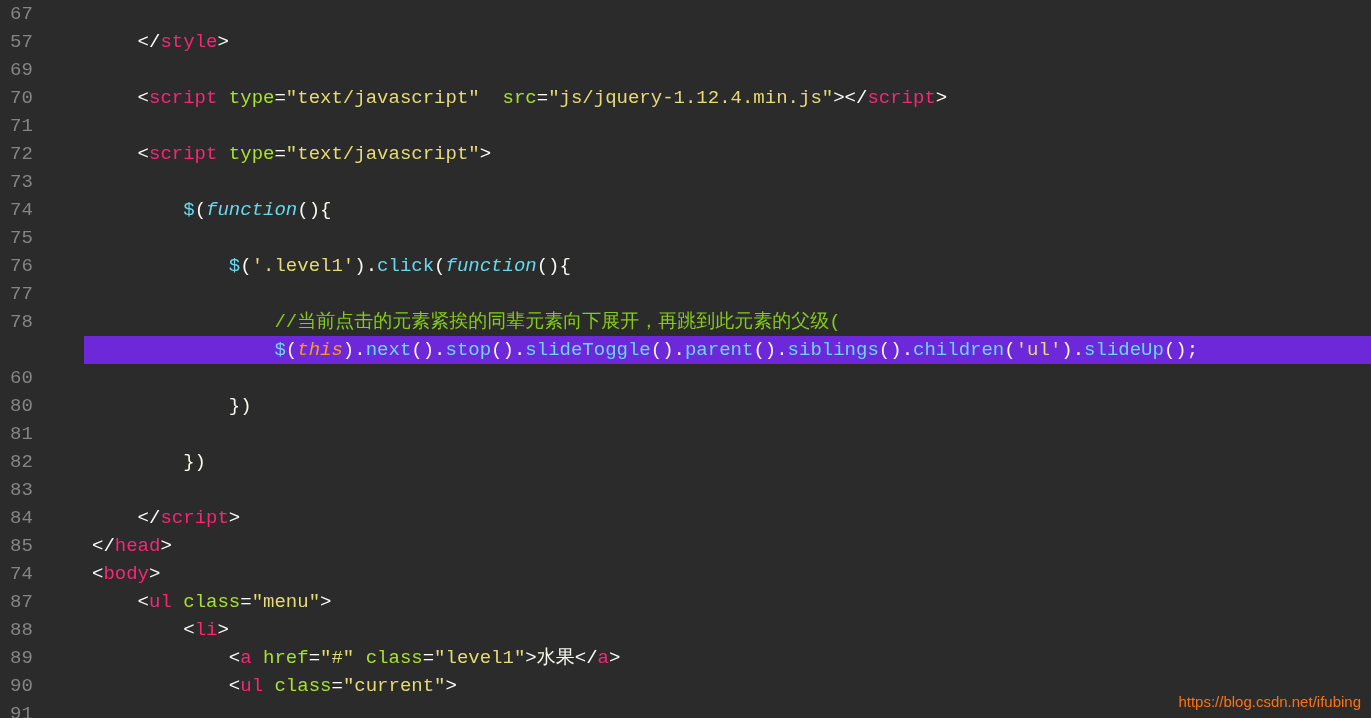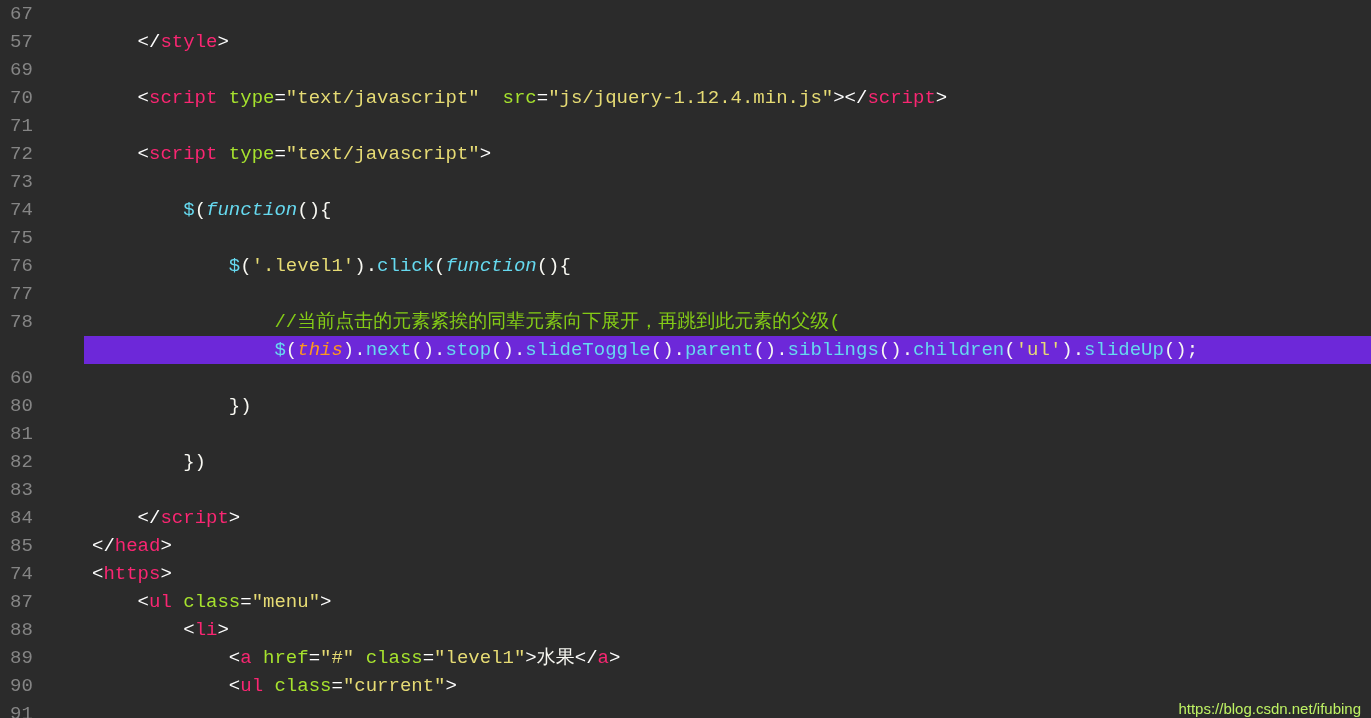--- a/index.html
+++ b/index.html
@@ -61,23 +61,23 @@
     .c-attr { color: #a6e22e; }
     .c-string { color: #e6db74; }
     .c-keyword { color: #66d9ef; font-style: italic; }
     .c-func { color: #66d9ef; }
     .c-this { color: #fd971f; font-style: italic; }
     .c-comment { color: #84cc16; }
     .c-text { color: #f8f8f2; }
     .c-bracket { color: #f8f8f2; }
     .watermark {
       position: absolute;
-      bottom: 1px;
+      bottom: 8px;
       right: 10px;
-      color: #bef264;
+      color: #f97316;
       font-size: 15px;
       font-family: Arial, sans-serif;
     }
   </style>
 </head>
 <body>
 
 <div class="editor">
   <div class="gutter">
     <div class="ln">67</div>
@@ -142,21 +142,21 @@
     <div class="code-line"></div>
 
     <div class="code-line">        <span class="c-bracket">})</span></div>
 
     <div class="code-line"></div>
 
     <div class="code-line">    <span class="c-white">&lt;/</span><span class="c-tag">script</span><span class="c-white">&gt;</span></div>
 
     <div class="code-line"><span class="c-white">&lt;/</span><span class="c-tag">head</span><span class="c-white">&gt;</span></div>
 
-    <div class="code-line"><span class="c-white">&lt;</span><span class="c-tag">https</span><span class="c-white">&gt;</span></div>
+    <div class="code-line"><span class="c-white">&lt;</span><span class="c-tag">body</span><span class="c-white">&gt;</span></div>
 
     <div class="code-line">    <span class="c-white">&lt;</span><span class="c-tag">ul</span> <span class="c-attr">class</span><span class="c-white">=</span><span class="c-string">"menu"</span><span class="c-white">&gt;</span></div>
 
     <div class="code-line">        <span class="c-white">&lt;</span><span class="c-tag">li</span><span class="c-white">&gt;</span></div>
 
     <div class="code-line">            <span class="c-white">&lt;</span><span class="c-tag">a</span> <span class="c-attr">href</span><span class="c-white">=</span><span class="c-string">"#"</span> <span class="c-attr">class</span><span class="c-white">=</span><span class="c-string">"level1"</span><span class="c-white">&gt;</span><span class="c-text">水果</span><span class="c-white">&lt;/</span><span class="c-tag">a</span><span class="c-white">&gt;</span></div>
 
     <div class="code-line">            <span class="c-white">&lt;</span><span class="c-tag">ul</span> <span class="c-attr">class</span><span class="c-white">=</span><span class="c-string">"current"</span><span class="c-white">&gt;</span></div>
   </div>
 </div>

